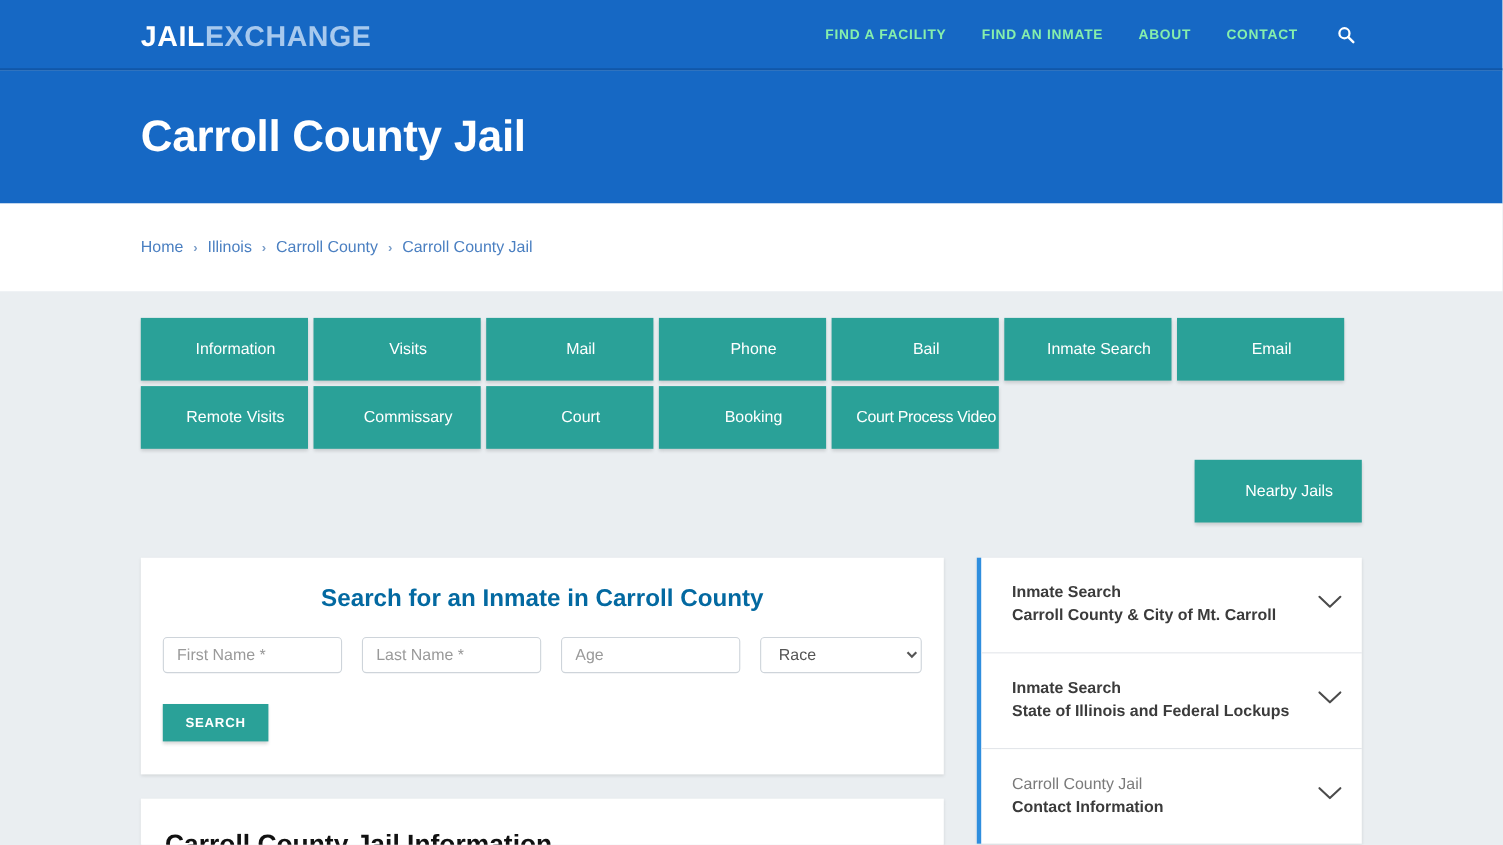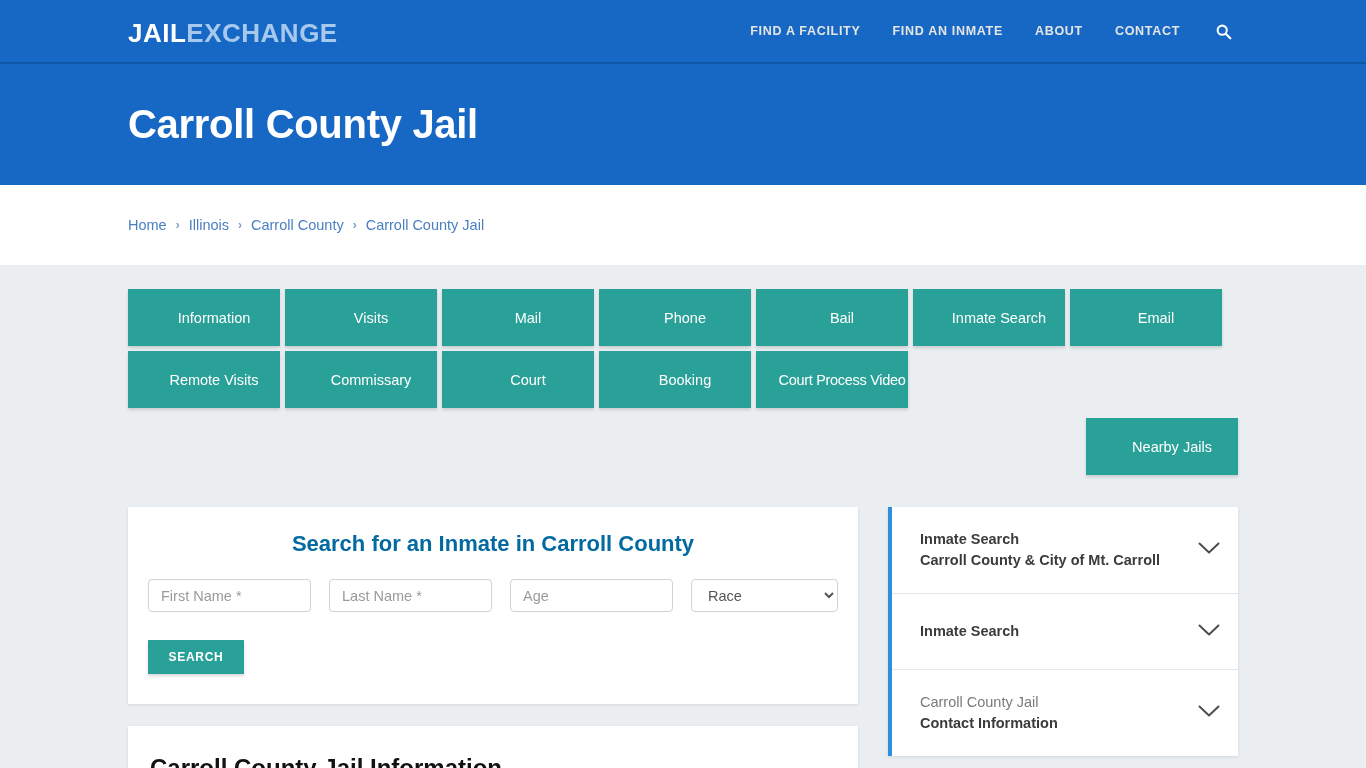--- a/index.html
+++ b/index.html
@@ -36,21 +36,21 @@
   .navlinks {
     position: absolute;
     right: 128px;
     top: 0;
     height: 62px;
     display: flex;
     align-items: center;
     gap: 0;
   }
   .navlinks a {
-    color: #e5e5e5;
+    color: #86efac;
     font-size: 12.5px;
     font-weight: bold;
     letter-spacing: 0.7px;
     text-decoration: none;
     padding: 0 16px;
     white-space: nowrap;
   }
   .navsearch {
     display: inline-flex;
     align-items: center;
@@ -328,20 +328,21 @@
           <span class="chev">
             <svg width="22" height="13" viewBox="0 0 22 13" fill="none" aria-hidden="true">
               <path d="M1.5 1.5 L11 10.5 L20.5 1.5" stroke="#4b4b4b" stroke-width="1.9" stroke-linecap="round" stroke-linejoin="round"></path>
             </svg>
           </span>
         </div>
 
         <div class="accitem">
           <div class="acctext">
             <span class="l1">Inmate Search</span>
+            <span class="l2">State of Illinois and Federal Lockups</span>
           </div>
           <span class="chev">
             <svg width="22" height="13" viewBox="0 0 22 13" fill="none" aria-hidden="true">
               <path d="M1.5 1.5 L11 10.5 L20.5 1.5" stroke="#4b4b4b" stroke-width="1.9" stroke-linecap="round" stroke-linejoin="round"></path>
             </svg>
           </span>
         </div>
 
         <div class="accitem">
           <div class="acctext">

